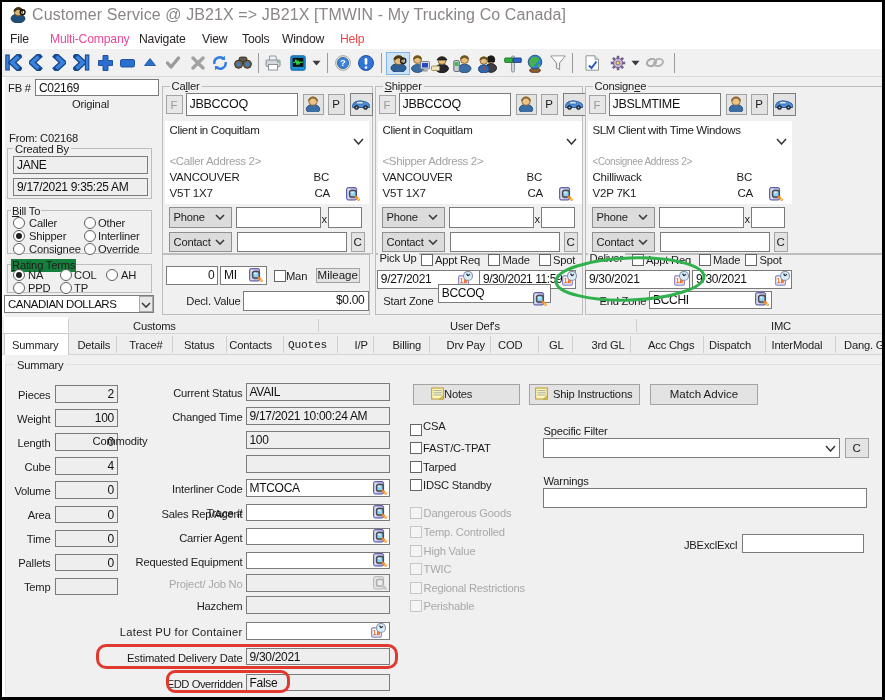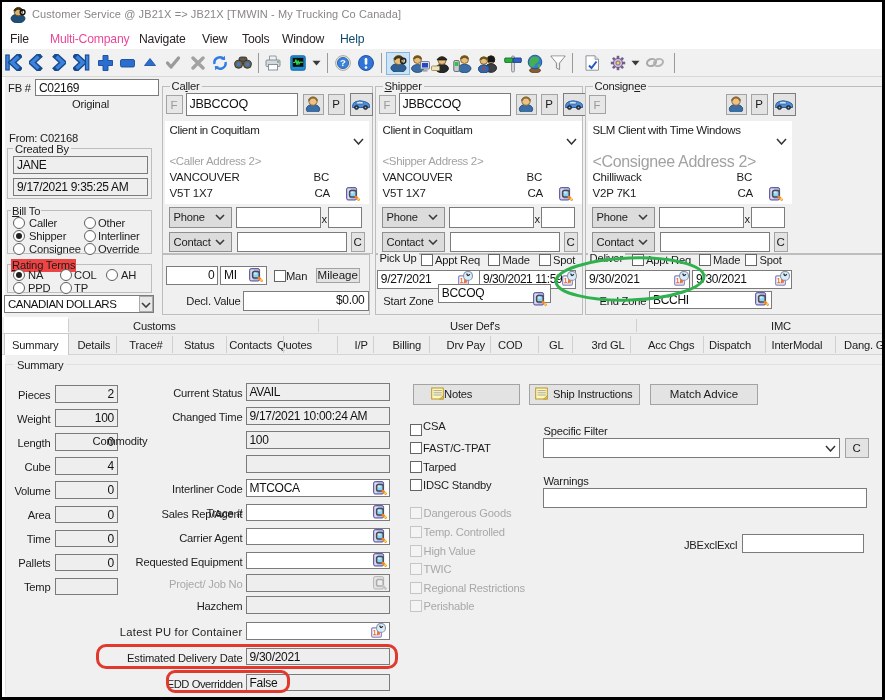--- a/index.html
+++ b/index.html
@@ -19,28 +19,28 @@
 .tsep{position:absolute;width:1px;background:#cfcfcf}
 </style></head><body>
 <div id="w">
 <div class="ab" style="left:3px;top:74px;width:877px;height:621px;background:#f0f0f0;"></div>
 <svg class="ab" style="left:8px;top:4px;" width="17" height="17" viewBox="0 0 17 17">
       <ellipse cx="8" cy="12.5" rx="7" ry="4.5" fill="#1f4e79" stroke="#12334f" stroke-width="0.8"></ellipse>
       <circle cx="8.4" cy="5.6" r="4.2" fill="#d9b571" stroke="#6b5220" stroke-width="1"></circle>
       <path d="M4.4 5.2 A 4.4 4.4 0 0 1 12.4 5.2" fill="none" stroke="#3c2f10" stroke-width="2.2"></path>
       <circle cx="12.6" cy="6.2" r="2.4" fill="none" stroke="#111" stroke-width="1.4"></circle>
     </svg>
-<div class="lbl" style="left:30px;top:6px;font-size:11px;color:#8b8585;letter-spacing:0.1px;">Customer Service @ JB21X =&gt; JB21X [TMWIN - My Trucking Co Canada]</div>
+<div class="lbl" style="left:30px;top:6px;font-size:16px;color:#8b8585;letter-spacing:0.1px;">Customer Service @ JB21X =&gt; JB21X [TMWIN - My Trucking Co Canada]</div>
 <div class="lbl" style="left:8px;top:31px;font-size:12.2px;color:#2b2424;">File</div>
 <div class="lbl" style="left:48px;top:31px;font-size:12.2px;color:#ec4899;">Multi-Company</div>
 <div class="lbl" style="left:137px;top:31px;font-size:12.2px;color:#2b2424;">Navigate</div>
 <div class="lbl" style="left:200px;top:31px;font-size:12.2px;color:#2b2424;">View</div>
 <div class="lbl" style="left:240px;top:31px;font-size:12.2px;color:#2b2424;">Tools</div>
 <div class="lbl" style="left:280px;top:31px;font-size:12.2px;color:#2b2424;">Window</div>
-<div class="lbl" style="left:338px;top:31px;font-size:12.2px;color:#0c4a6e;">Help</div>
+<div class="lbl" style="left:338px;top:31px;font-size:12.2px;color:#ef4444;">Help</div>
 <div class="ab" style="left:0px;top:47px;width:880px;height:28px;background:#f2f1f1;border-bottom:1px solid #d8d8d8;"></div>
 <svg class="ab" style="left:3px;top:52px;" width="17" height="17" viewBox="0 0 17 17">
       <rect x="0.8" y="1" width="3.4" height="15" fill="#3b82dd" stroke="#17498f" stroke-width="1.1"></rect>
       <polyline points="13.5,2.5 7,8.5 13.5,14.5" fill="none" stroke="#17498f" stroke-width="6.2" stroke-linecap="square"></polyline>
       <polyline points="13.5,2.5 7,8.5 13.5,14.5" fill="none" stroke="#3b82dd" stroke-width="3.4"></polyline>
     </svg>
 <svg class="ab" style="left:27.0px;top:52px;" width="14" height="17" viewBox="0 0 14 17">
       <polyline points="9.5,2.5 3,8.5 9.5,14.5" fill="none" stroke="#17498f" stroke-width="6.2" stroke-linecap="square"></polyline>
       <polyline points="9.5,2.5 3,8.5 9.5,14.5" fill="none" stroke="#3b82dd" stroke-width="3.4"></polyline>
     </svg>
@@ -203,21 +203,21 @@
 <div class="lbl" style="left:27px;top:227.5px;">Shipper</div>
 <div class="rad" style="left:11px;top:240.5px;"></div>
 <div class="lbl" style="left:27px;top:240.5px;">Consignee</div>
 <div class="rad" style="left:82px;top:214.5px;"></div>
 <div class="lbl" style="left:96px;top:214.5px;">Other</div>
 <div class="rad" style="left:82px;top:227.5px;"></div>
 <div class="lbl" style="left:96px;top:227.5px;">Interliner</div>
 <div class="rad" style="left:82px;top:240.5px;"></div>
 <div class="lbl" style="left:96px;top:240.5px;">Override</div>
 <div class="gb" style="left:5px;top:262px;width:145px;height:29px;"></div>
-<div class="lbl" style="left:9px;top:256.5px;background:#ef4444;padding:0 1px;"><u>R</u>ating Terms</div>
+<div class="lbl" style="left:9px;top:256.5px;background:#15803d;padding:0 1px;"><u>R</u>ating Terms</div>
 <div class="rad" style="left:11px;top:267px;"></div>
 <div class="dot" style="left:14px;top:270px;"></div>
 <div class="lbl" style="left:26px;top:267px;">NA</div>
 <div class="rad" style="left:11px;top:279.5px;"></div>
 <div class="lbl" style="left:26px;top:279.5px;">PPD</div>
 <div class="rad" style="left:57.5px;top:267px;"></div>
 <div class="lbl" style="left:72px;top:267px;">COL</div>
 <div class="rad" style="left:57.5px;top:279.5px;"></div>
 <div class="lbl" style="left:72px;top:279.5px;">TP</div>
 <div class="rad" style="left:103.5px;top:267px;"></div>
@@ -329,20 +329,21 @@
 <div class="ab" style="left:379.5px;top:229.5px;width:63px;height:20px;background:#dcdcdc;border:1px solid #8f8f8f;"></div>
 <div class="lbl" style="left:384.5px;top:233.5px;">Contact</div>
 <svg class="ab" style="left:425.5px;top:236.5px;" width="10" height="6" viewBox="0 0 10 6">
       <polyline points="1,1 5.0,5 9,1" fill="none" stroke="#3b3b3b" stroke-width="1.6"></polyline>
     </svg>
 <div class="fld" style="left:447.5px;top:229.5px;width:110px;height:20px;"></div>
 <div class="btn" style="left:561.5px;top:229.5px;width:14.5px;height:20px;">C</div>
 <div class="gb" style="left:582.5px;top:84px;width:298px;height:168px;"></div>
 <div class="lbl" style="left:590.5px;top:77.5px;background:#f0f0f0;padding:0 2px;">Consign<u>e</u>e</div>
 <div class="btn" style="left:586.5px;top:93px;width:17px;height:19px;color:#9a9a9a;background:#e7e7e7;">F</div>
+<div class="fld" style="left:606.5px;top:90.5px;width:112px;height:23px;font-size:12.5px;line-height:19px;">JBSLMTIME</div>
 <div class="btn" style="left:723.5px;top:91.5px;width:21px;height:21px;"></div>
 <svg class="ab" style="left:726.0px;top:93.5px;" width="16" height="16" viewBox="0 0 16 16">
       <ellipse cx="8.0" cy="13.12" rx="6.72" ry="4.8" fill="#3a6ea5" stroke="#1d4471" stroke-width="0.8"></ellipse>
       <circle cx="8.0" cy="5.12" r="4.16" fill="#eec287" stroke="#8a6a30" stroke-width="1"></circle>
       <path d="M 3.84 4.8 A 4.32 4.32 0 0 1 12.16 4.8" fill="none" stroke="#8a6a30" stroke-width="1.92"></path>
     </svg>
 <div class="btn" style="left:748.5px;top:91.5px;width:17px;height:21px;">P</div>
 <div class="btn" style="left:770.5px;top:90.5px;width:23px;height:23px;border:1px solid #7d7d7d;"></div>
 <svg class="ab" style="left:772.0px;top:95px;" width="20" height="14" viewBox="0 0 20 14">
       <path d="M1.5 9.5 Q1.5 5.5 5 4.5 Q9 3.2 13.5 4.5 L16.5 5.8 Q18.5 6.8 18.5 8.5 L18.5 10.5 L1.5 10.5 Z" fill="#4f90d9" stroke="#2a5d9e" stroke-width="1"></path>
@@ -350,21 +351,21 @@
       <circle cx="5.5" cy="10.5" r="2.1" fill="#2e3744" stroke="#151a20" stroke-width="0.6"></circle>
       <circle cx="14.5" cy="10.5" r="2.1" fill="#2e3744" stroke="#151a20" stroke-width="0.6"></circle>
       <circle cx="5.5" cy="10.5" r="0.8" fill="#aab4c0"></circle>
       <circle cx="14.5" cy="10.5" r="0.8" fill="#aab4c0"></circle>
     </svg>
 <div class="ab" style="left:585.5px;top:119px;width:204px;height:83px;background:#fff;"></div>
 <div class="lbl" style="left:590.5px;top:122px;font-size:11.5px;letter-spacing:-0.35px;">SLM Client with Time Windows</div>
 <svg class="ab" style="left:773.5px;top:136px;" width="11" height="7" viewBox="0 0 11 7">
       <polyline points="1,1 5.5,6 10,1" fill="none" stroke="#333" stroke-width="1.5"></polyline>
     </svg>
-<div class="lbl" style="left:590.5px;top:152.5px;font-size:16px;letter-spacing:-0.35px;color:#a2a2a2;">&lt;Consignee Address 2&gt;</div>
+<div class="lbl" style="left:590.5px;top:152.5px;font-size:10px;letter-spacing:-0.35px;color:#a2a2a2;">&lt;Consignee Address 2&gt;</div>
 <div class="lbl" style="left:590.5px;top:168.5px;font-size:11.5px;letter-spacing:-0.2px;">Chilliwack</div>
 <div class="lbl" style="left:734.5px;top:168.5px;font-size:11.5px;">BC</div>
 <div class="lbl" style="left:590.5px;top:184.5px;font-size:11.5px;">V2P 7K1</div>
 <div class="lbl" style="left:735.5px;top:184.5px;font-size:11.5px;">CA</div>
 <svg class="ab" style="left:766.5px;top:185px;" width="15" height="15" viewBox="0 0 15 15">
       <rect x="0.6" y="0.6" width="10" height="12.4" rx="1.6" fill="#b6b4dd" stroke="#56549e" stroke-width="1"></rect>
       <rect x="1.6" y="1.8" width="3.2" height="10" fill="#dcdbf0"></rect>
       <rect x="3.6" y="3.4" width="6.6" height="6.6" rx="1.8" fill="#8ed4f2" stroke="#4a4a52" stroke-width="1.5"></rect>
       <rect x="4.8" y="4.4" width="3" height="2.2" rx="1" fill="#c8ecfa"></rect>
       <line x1="9.8" y1="9.8" x2="12.6" y2="12.6" stroke="#ef8322" stroke-width="2.6" stroke-linecap="round"></line>
@@ -486,21 +487,21 @@
 <div class="lbl" style="left:448px;top:318px;">User Def's</div>
 <div class="lbl" style="left:769px;top:318px;">IMC</div>
 <div class="tsep" style="left:66px;top:317px;height:13px;"></div>
 <div class="tsep" style="left:315.5px;top:317px;height:13px;"></div>
 <div class="tsep" style="left:634px;top:317px;height:13px;"></div>
 <div class="ab" style="left:0px;top:332px;width:880px;height:21px;background:#eeeeee;border-bottom:1px solid #d4d4d4;"></div>
 <div class="lbl" style="left:75.4px;top:337px;">Details</div>
 <div class="lbl" style="left:127.3px;top:337px;">Trace#</div>
 <div class="lbl" style="left:181.9px;top:337px;">Status</div>
 <div class="lbl" style="left:227.3px;top:337px;">Contacts</div>
-<div class="lbl" style="left:275px;top:337px;">Quotes</div>
+<div class="lbl" style="left:286px;top:337px;font-family:Liberation Mono, monospace;">Quotes</div>
 <div class="lbl" style="left:352.6px;top:337px;">I/P</div>
 <div class="lbl" style="left:390.6px;top:337px;">Billing</div>
 <div class="lbl" style="left:444.5px;top:337px;">Drv Pay</div>
 <div class="lbl" style="left:496px;top:337px;">COD</div>
 <div class="lbl" style="left:547px;top:337px;">GL</div>
 <div class="lbl" style="left:589.5px;top:337px;">3rd GL</div>
 <div class="lbl" style="left:646px;top:337px;">Acc Chgs</div>
 <div class="lbl" style="left:707px;top:337px;">Dispatch</div>
 <div class="lbl" style="left:769.5px;top:337px;">InterModal</div>
 <div class="lbl" style="left:842px;top:337px;">Dang. Go</div>

